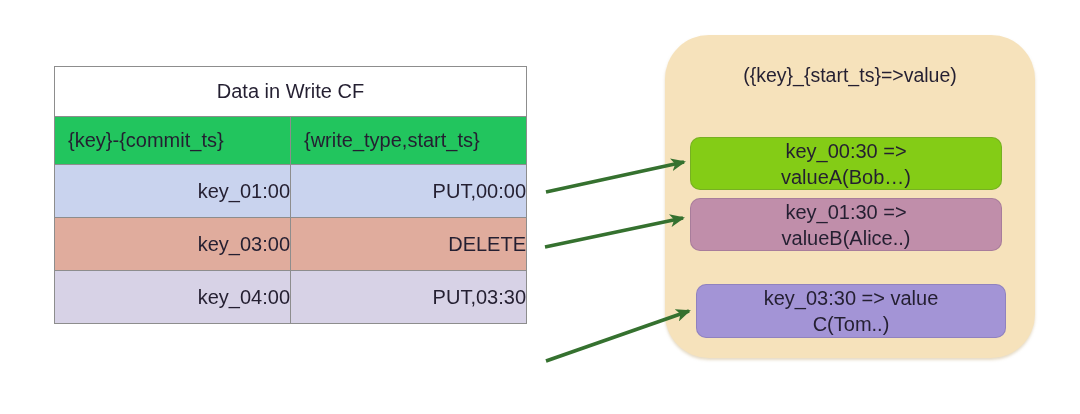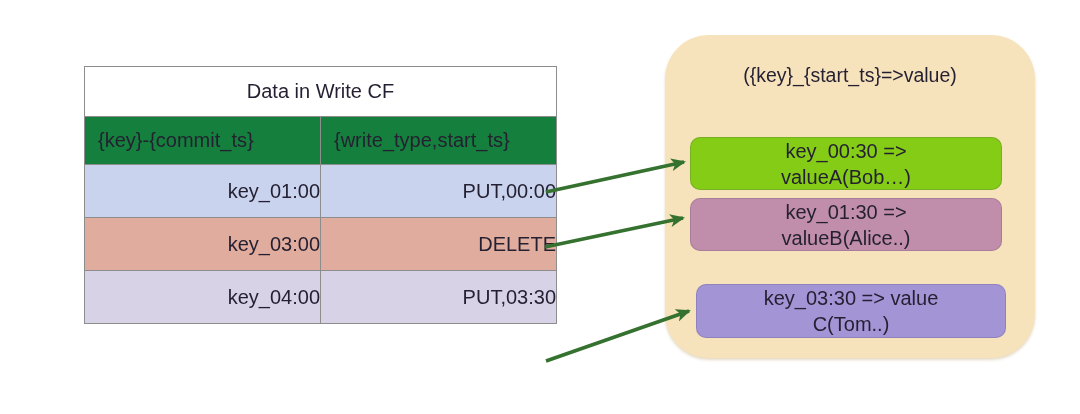--- a/index.html
+++ b/index.html
@@ -8,36 +8,36 @@
     background: #ffffff;
     position: relative;
     overflow: hidden;
     font-family: "Liberation Sans", "DejaVu Sans", sans-serif;
     color: #241f31;
   }
   .stage { position: absolute; inset: 0; width: 1080px; height: 414px; }
 
   
   .wtable {
-    position: absolute; left: 84px; top: 66px;
+    position: absolute; left: 54px; top: 66px;
     border-collapse: collapse;
     table-layout: fixed;
     width: 473px;
     font-size: 20px;
     background: #ffffff;
   }
   .wtable td {
     border: 1.5px solid #8d8d8d;
     padding: 0 0 0 13px;
     vertical-align: middle;
     white-space: nowrap;
     overflow: hidden;
   }
   .wtable .title-cell { text-align: center; padding-left: 0; height: 49px; }
-  .wtable .colhead-row td { height: 47px; background: #15803d; }
+  .wtable .colhead-row td { height: 47px; background: #22c55e; }
   .wtable .data-row td { height: 52px; text-align: right; }
   .col-key { width: 230px; }
   .col-write { width: 243px; }
 
   
   .panel {
     position: absolute; left: 665px; top: 35px;
     width: 370px; height: 323px;
     border-radius: 44px;
     box-sizing: border-box;

